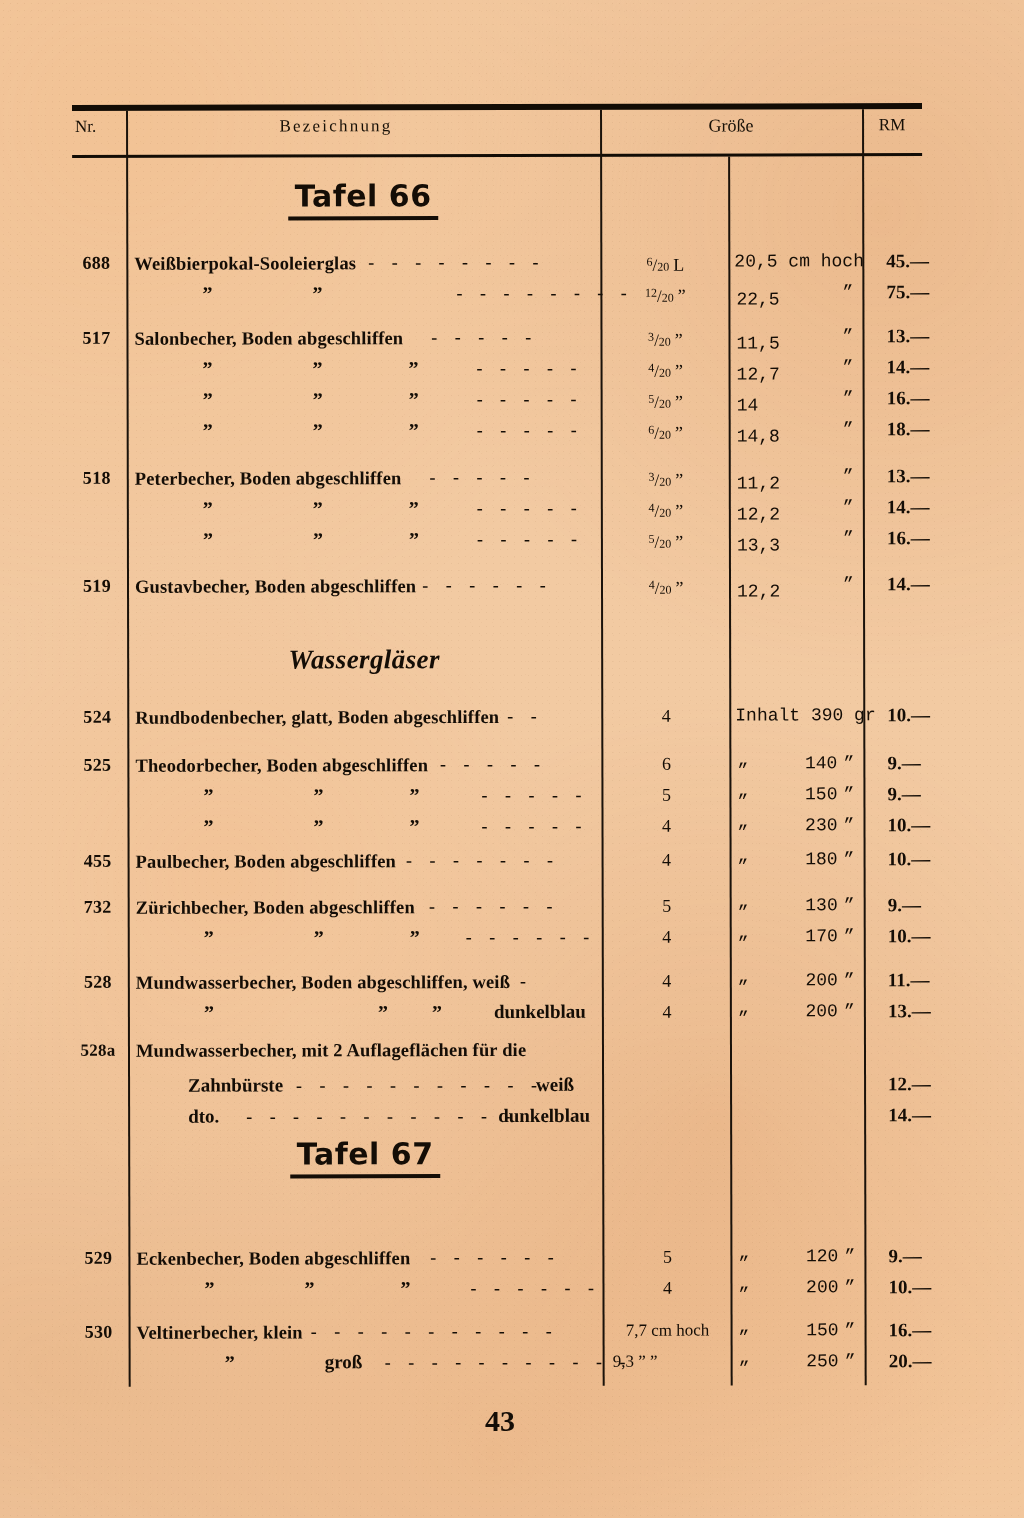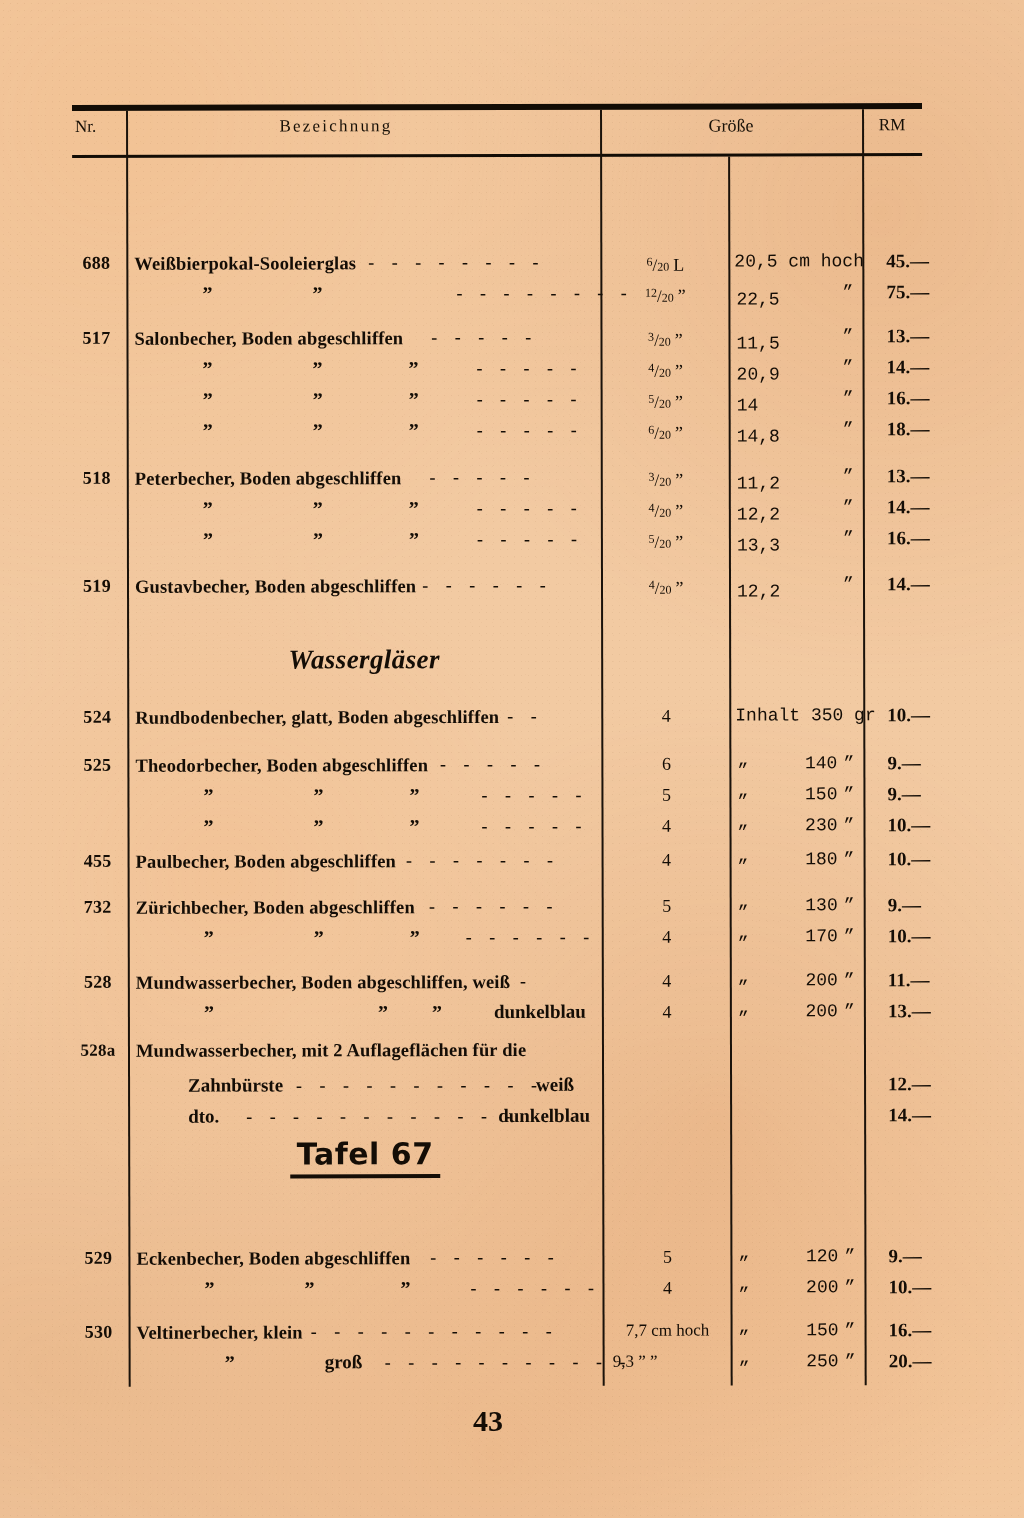--- a/index.html
+++ b/index.html
@@ -239,21 +239,21 @@
     font-size: 19px;
     font-weight: bold;
     color: #140d06;
     white-space: nowrap;
     padding-left: 24px;
   }
 
   
   .pageno {
     position: absolute;
-    left: 4px;
+    left: 16px;
     top: 1404px;
     width: 968px;
     text-align: center;
     font-family: "Liberation Serif", serif;
     font-weight: bold;
     font-size: 30px;
     color: #140d06;
   }
 
   
@@ -274,20 +274,24 @@
     <div class="vrule v-nr"></div>
     <div class="vrule v-groesse"></div>
     <div class="vrule v-inner"></div>
     <div class="vrule v-rm"></div>
 
     <div class="hdr hdr-nr">Nr.</div>
     <div class="hdr hdr-bez">Bezeichnung</div>
     <div class="hdr hdr-groesse">Größe</div>
     <div class="hdr hdr-rm">RM</div>
 
+    <div class="tafel" style="top:74px;">
+      <span>Tafel 66</span>
+      <span class="tafel-underline"></span>
+    </div>
 
     <div class="row" style="top:143px;">
       <div class="c-nr">688</div>
       <div class="c-desc"><span class="txt">Weißbierpokal-Sooleierglas</span><span class="leader" style="margin-left:12px;">- - - - - - - -</span></div>
       <div class="c-g1"><span class="frac"><sup>6</sup>/<sub>20</sub></span><span class="unit">L</span></div>
       <div class="c-g2">
           <span class="g2-full">20,5 cm hoch</span>
         </div>
       <div class="c-rm">45.—</div>
     </div>
@@ -319,21 +323,21 @@
 
     <div class="row" style="top:249px;">
       <div class="ditto-line">
         <span class="dt dt1">”</span>
         <span class="dt dt2">”</span>
         <span class="dt dt3">”</span>
         <span class="leader" style="position:absolute; left:342px;">- - - - -</span>
       </div>
       <div class="c-g1"><span class="frac"><sup>4</sup>/<sub>20</sub></span><span class="unit">”</span></div>
       <div class="c-g2">
-          <span class="g2-a">20,9</span>
+          <span class="g2-a">12,7</span>
           <span class="g2-b">”</span>
         </div>
       <div class="c-rm">14.—</div>
     </div>
 
     <div class="row" style="top:280px;">
       <div class="ditto-line">
         <span class="dt dt1">”</span>
         <span class="dt dt2">”</span>
         <span class="dt dt3">”</span>
@@ -414,21 +418,21 @@
       <div class="c-rm">14.—</div>
     </div>
 
     <div class="wasser" style="top:540px;">Wassergläser</div>
 
     <div class="row" style="top:597px;">
       <div class="c-nr">524</div>
       <div class="c-desc"><span class="txt">Rundbodenbecher, glatt, Boden abgeschliffen</span><span class="leader" style="margin-left:8px;">- -</span></div>
       <div class="c-g1">4</div>
       <div class="c-g2">
-          <span class="g2-full">Inhalt 350 gr</span>
+          <span class="g2-full">Inhalt 390 gr</span>
         </div>
       <div class="c-rm">10.—</div>
     </div>
 
     <div class="row" style="top:645px;">
       <div class="c-nr">525</div>
       <div class="c-desc"><span class="txt">Theodorbecher, Boden abgeschliffen</span><span class="leader" style="margin-left:12px;">- - - - -</span></div>
       <div class="c-g1">6</div>
       <div class="c-g2">
           <span class="g2-a">”</span>

